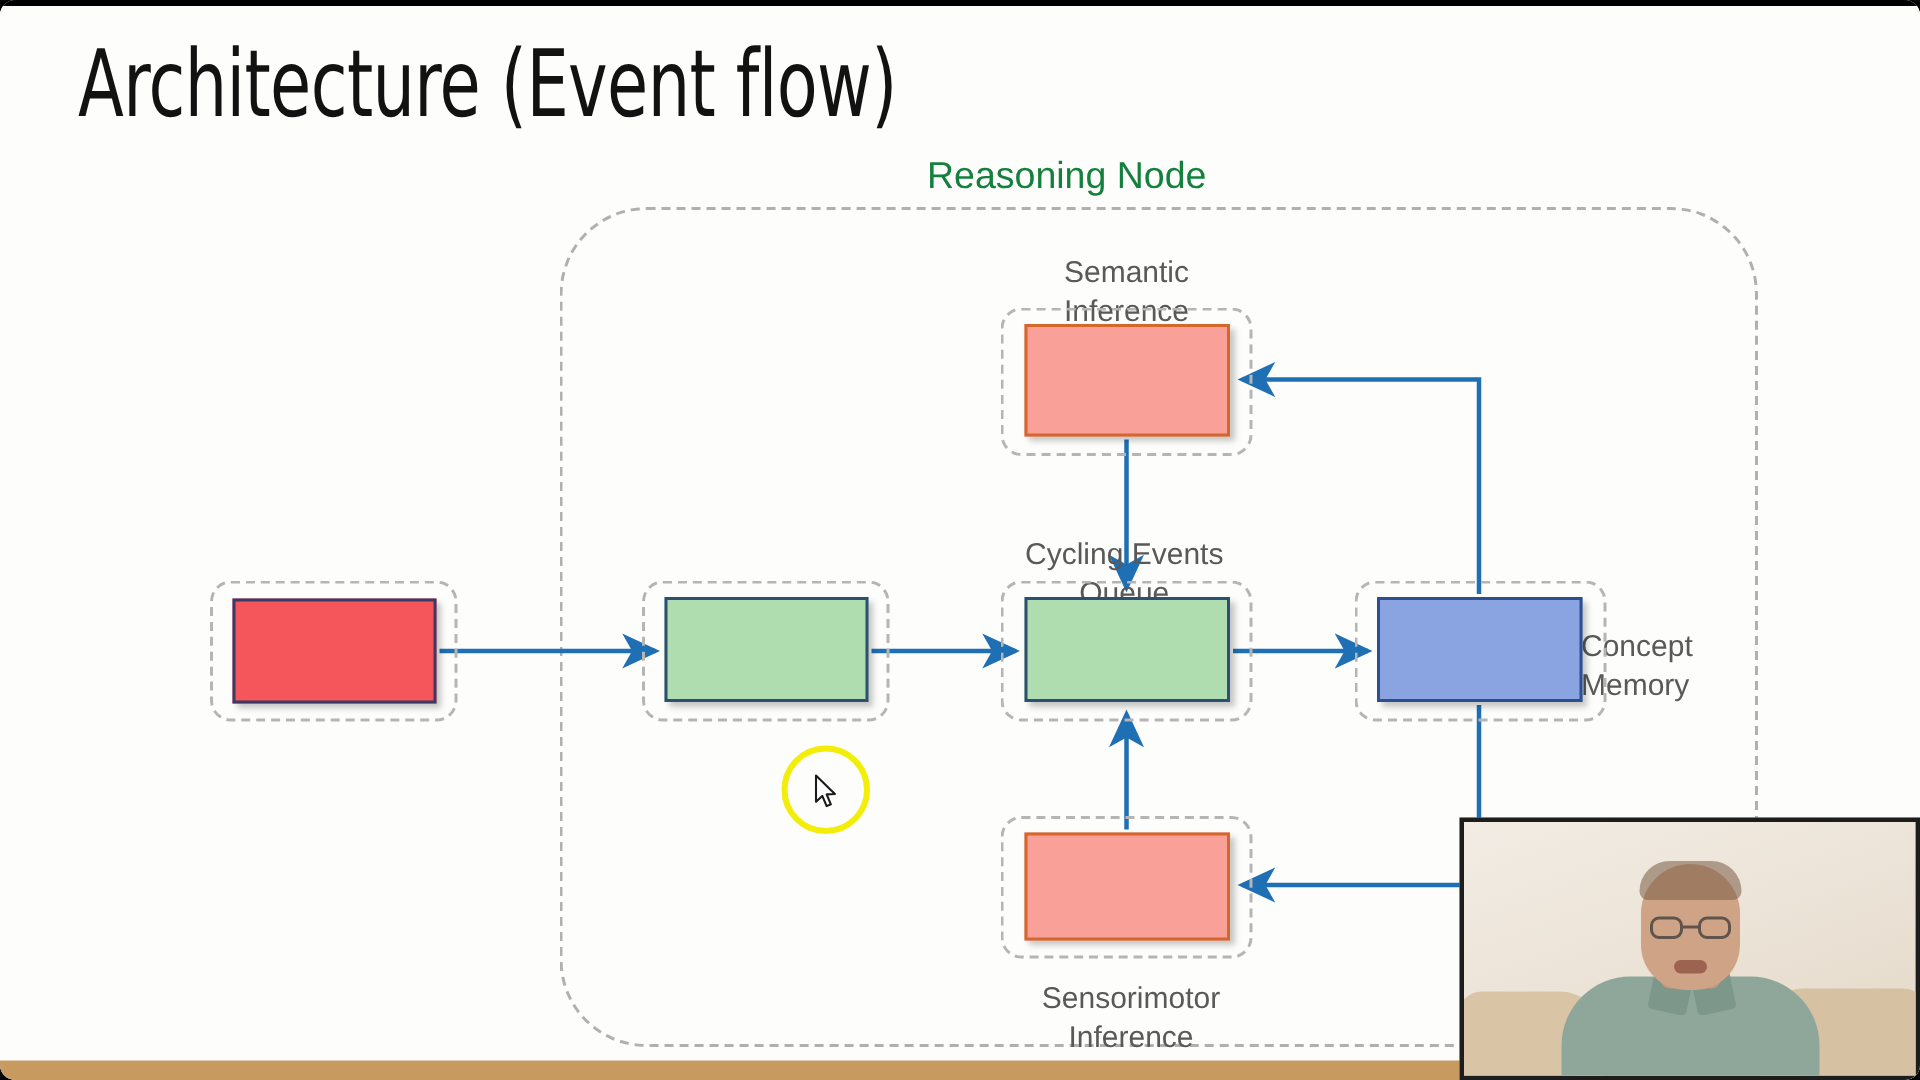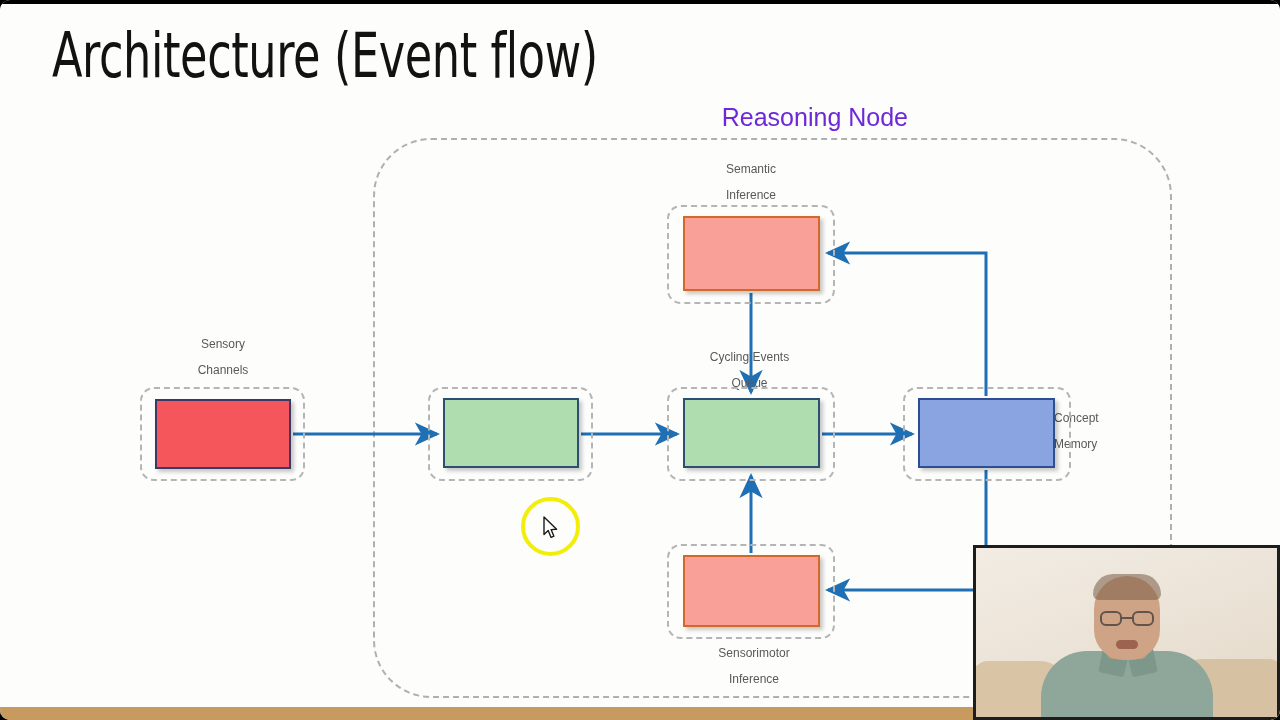--- a/index.html
+++ b/index.html
@@ -80,23 +80,23 @@
     height: 560px;
     border: 2px dashed #b0b0b0;
     border-radius: 58px;
     box-sizing: border-box;
   }
   .group-title {
     position: absolute;
     left: 618px;
     top: 99px;
     width: 290px;
-    text-align: right;
+    text-align: left;
     font-size: 25px;
-    color: #6d28d9;
+    color: #15803d;
     font-family: "Liberation Sans", sans-serif;
   }
 
   
   .node-wrap {
     position: absolute;
     border: 2px dashed #b5b5b5;
     border-radius: 14px;
     box-sizing: border-box;
     background: transparent;
@@ -105,26 +105,27 @@
   
   .node-box {
     position: absolute;
     box-sizing: border-box;
     box-shadow: 3px 3px 4px rgba(0,0,0,0.22);
   }
 
   
   .node-label {
     position: absolute;
-    font-size: 12px;
+    font-size: 20px;
     line-height: 26px;
     color: #595959;
     text-align: center;
     font-family: "Liberation Sans", sans-serif;
     white-space: pre-line;
+    margin-top: 13px;
   }
   .node-label.left-align { text-align: left; }
 
   
   .connectors {
     position: absolute;
     left: 0; top: 0;
     width: 1280px; height: 720px;
     pointer-events: none;
   }
@@ -309,22 +310,20 @@
 
         <path d="M986,392 L986,249 L828,249" fill="none" stroke="#1f6fb5" stroke-width="3" marker-end="url(#ah)"></path>
 
         <line x1="751" y1="289" x2="751" y2="388" stroke="#1f6fb5" stroke-width="3" marker-end="url(#ah)"></line>
 
         <path d="M986,466 L986,586 L828,586" fill="none" stroke="#1f6fb5" stroke-width="3" marker-end="url(#ah)"></path>
 
         <line x1="751" y1="549" x2="751" y2="472" stroke="#1f6fb5" stroke-width="3" marker-end="url(#ah)"></line>
       </svg>
 
-      <div class="node-label" style="left:143px; top:327px; width:160px;">Sensory
-Channels</div>
       <div class="node-wrap" style="left:140px; top:383px; width:165px; height:94px;"></div>
       <div class="node-box" style="left:155px; top:395px; width:136px; height:70px; background:#f4565c; border:2px solid #3a3a66;"></div>
 
       <div class="node-wrap" style="left:428px; top:383px; width:165px; height:94px;"></div>
       <div class="node-box" style="left:443px; top:394px; width:136px; height:70px; background:#b0ddb0; border:2px solid #2d4f73;"></div>
 
       <div class="node-label" style="left:671px; top:152px; width:160px;">Semantic
 Inference</div>
       <div class="node-wrap" style="left:667px; top:201px; width:168px; height:99px;"></div>
       <div class="node-box" style="left:683px; top:212px; width:137px; height:75px; background:#f9a099; border:2px solid #d4672a;"></div>

